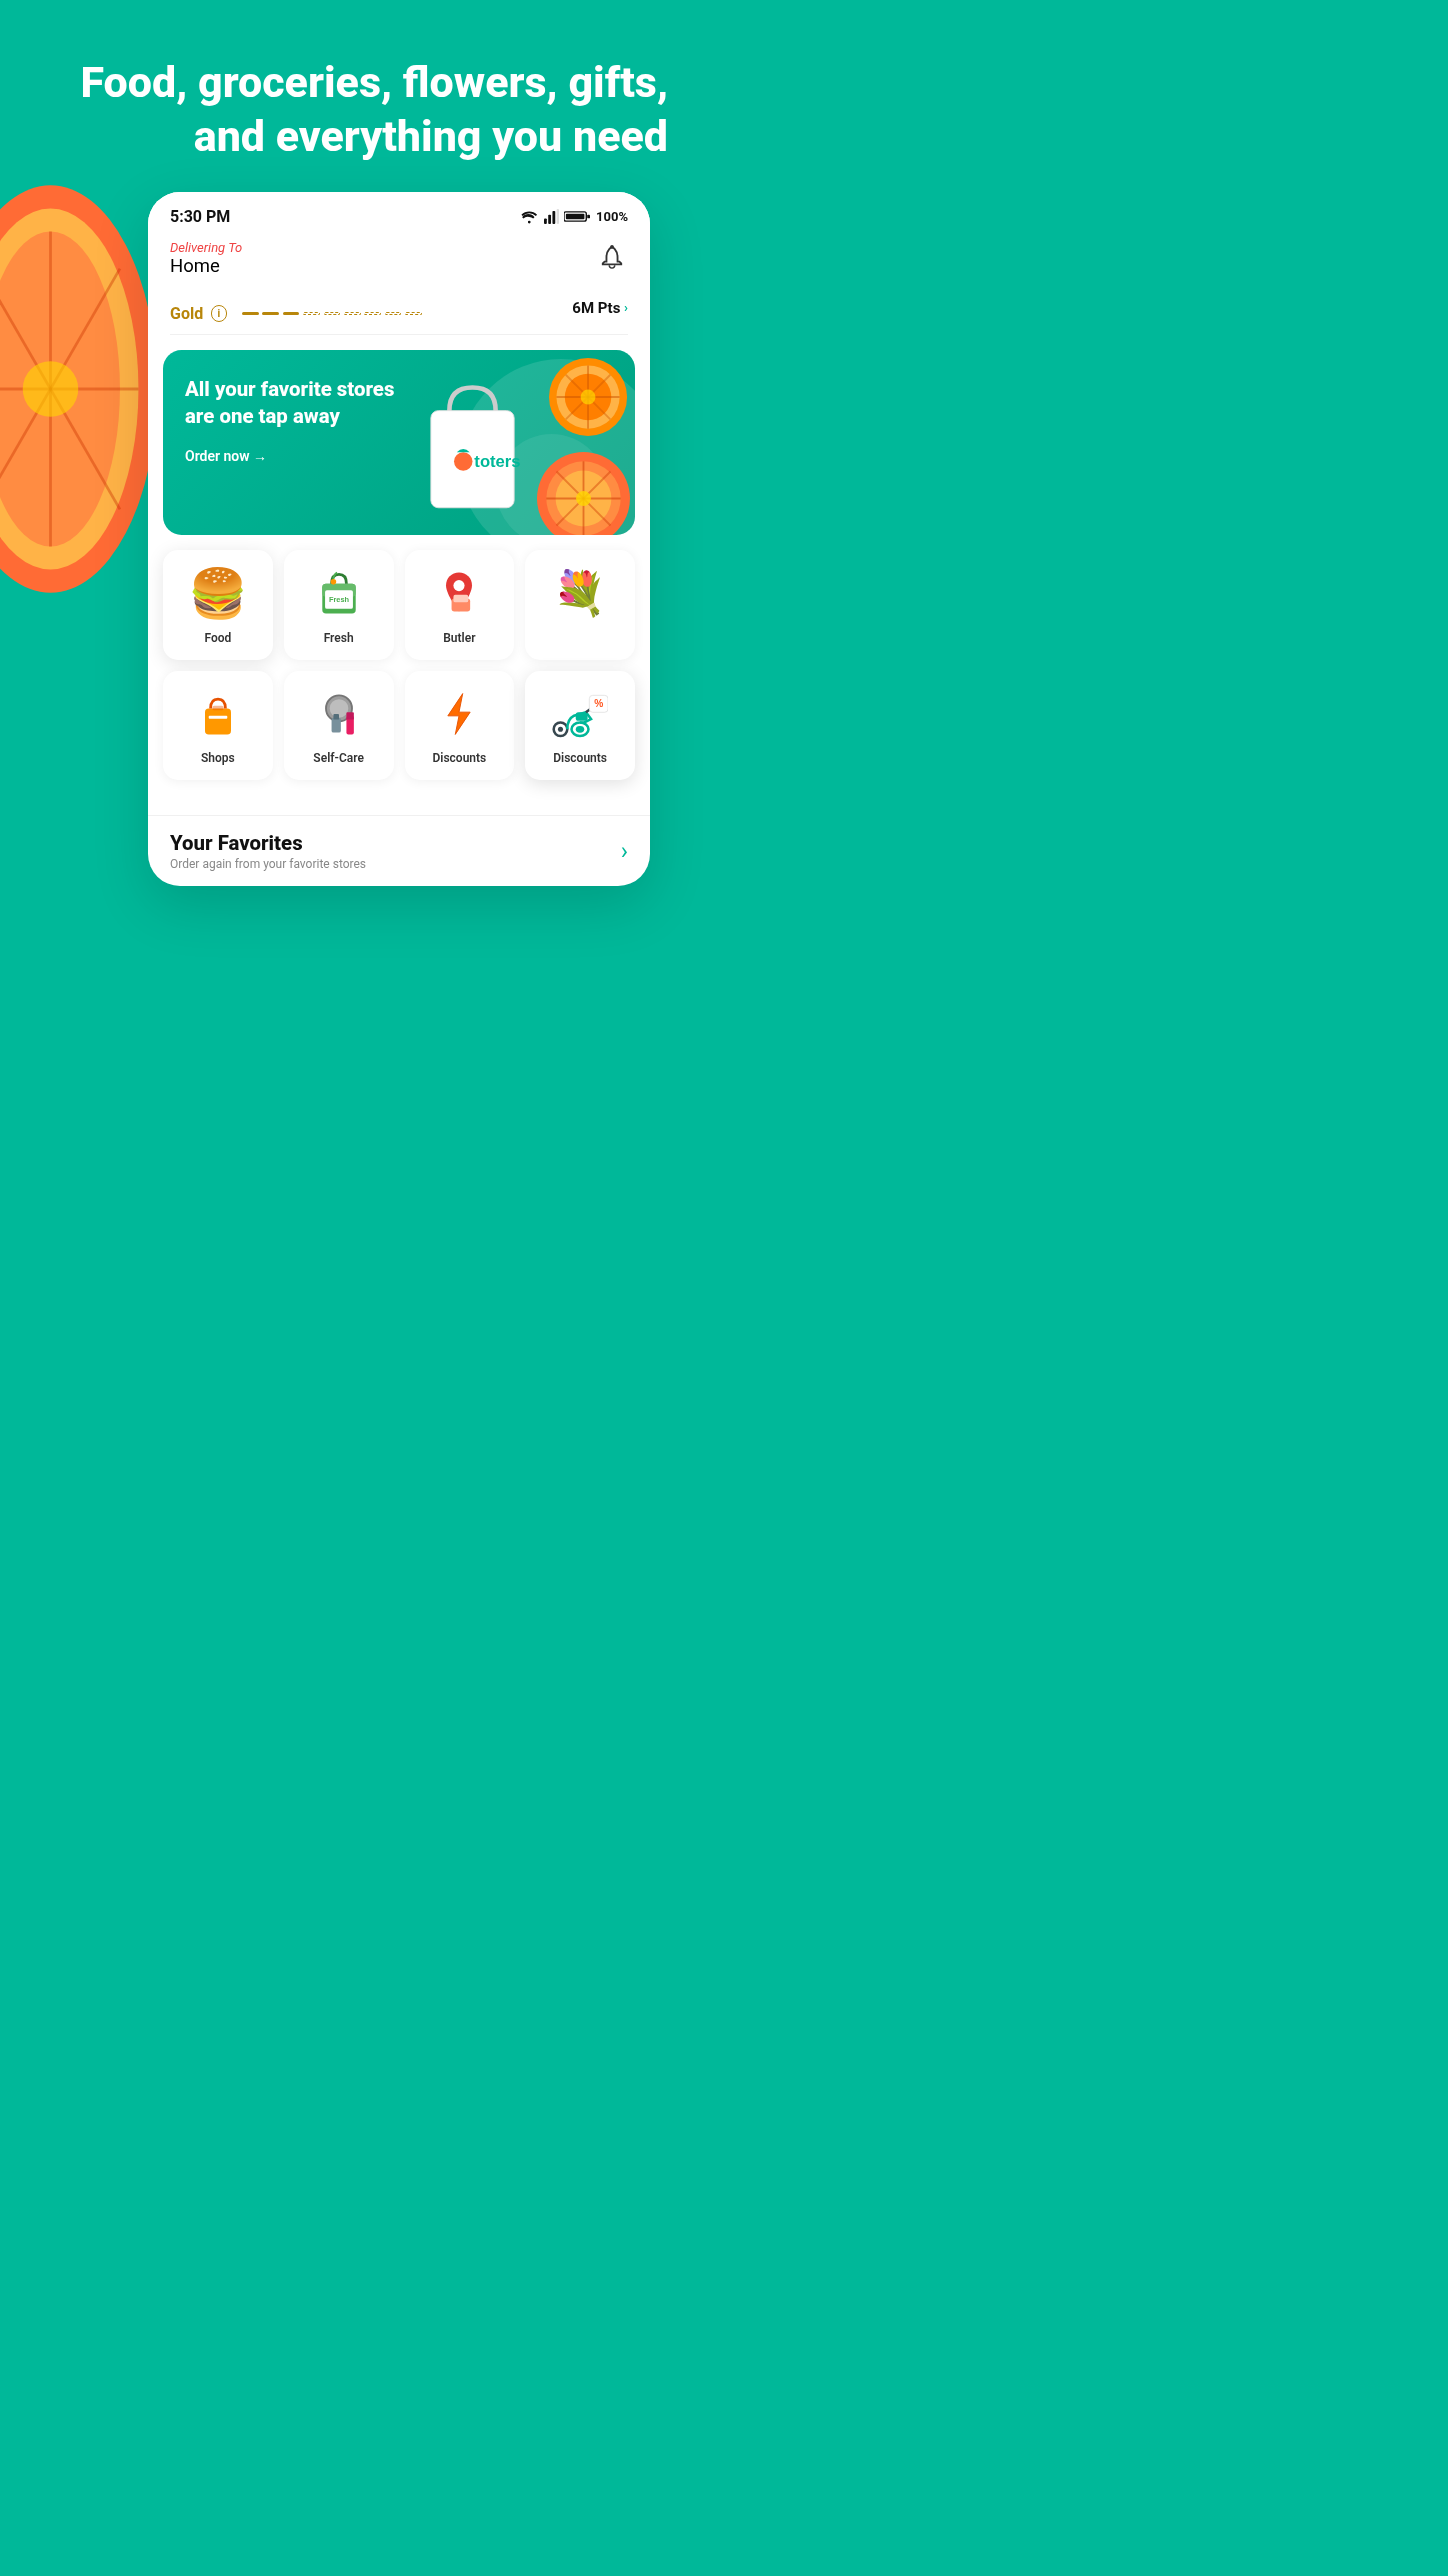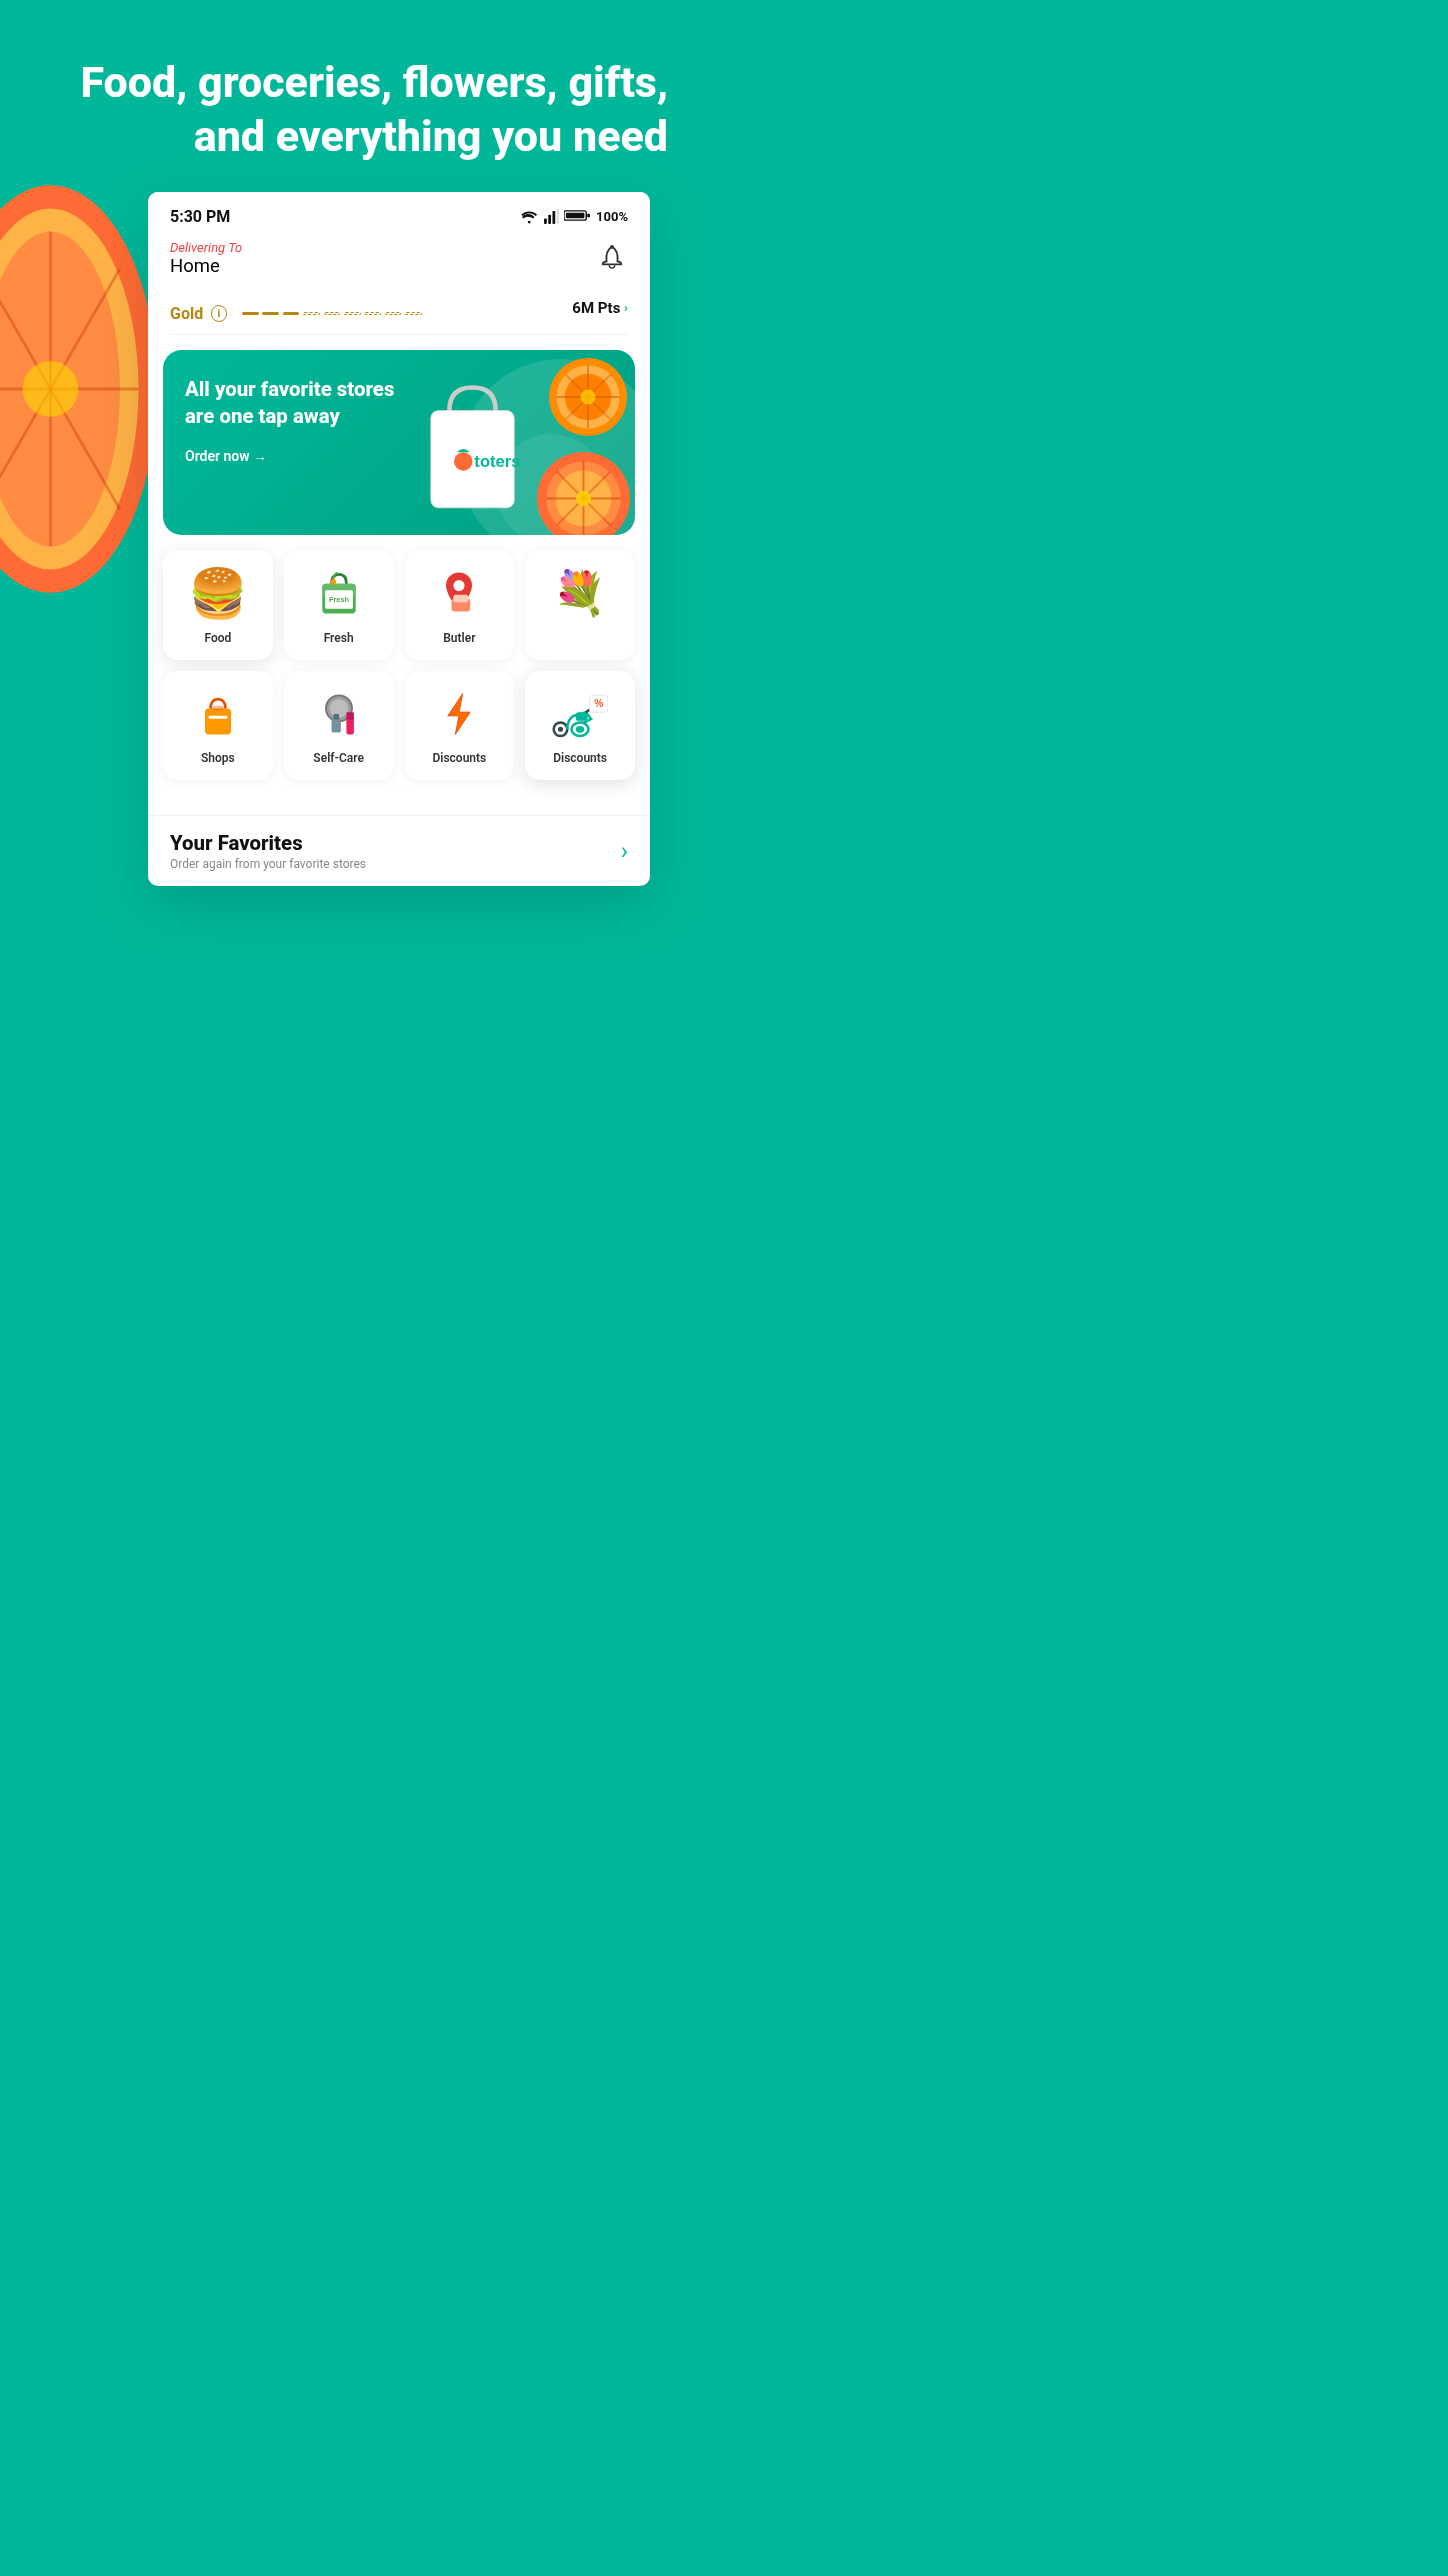--- a/index.html
+++ b/index.html
@@ -22,21 +22,21 @@
       font-size: 43px;
       font-weight: 800;
       line-height: 1.25;
       position: relative;
       z-index: 2;
     }
 
     
     .phone-card {
       background: white;
-      border-radius: 10px;
+      border-radius: 32px;
       margin: 0 74px 0 148px;
       padding: 0;
       position: relative;
       z-index: 3;
       overflow: hidden;
       box-shadow: 0 18.5px 56px rgba(0,0,0,0.15);
     }
 
     
     .status-bar {
@@ -48,20 +48,21 @@
     }
 
     .status-time {
       font-size: 16px;
       font-weight: 700;
       color: #111;
     }
 
     .status-icons {
       display: flex;
+      align-items: center;
       gap: 5.6px;
       font-size: 13px;
       font-weight: 600;
       color: #111;
     }
 
     
     .header {
       padding: 7.4px 22px 15px;
       display: flex;

